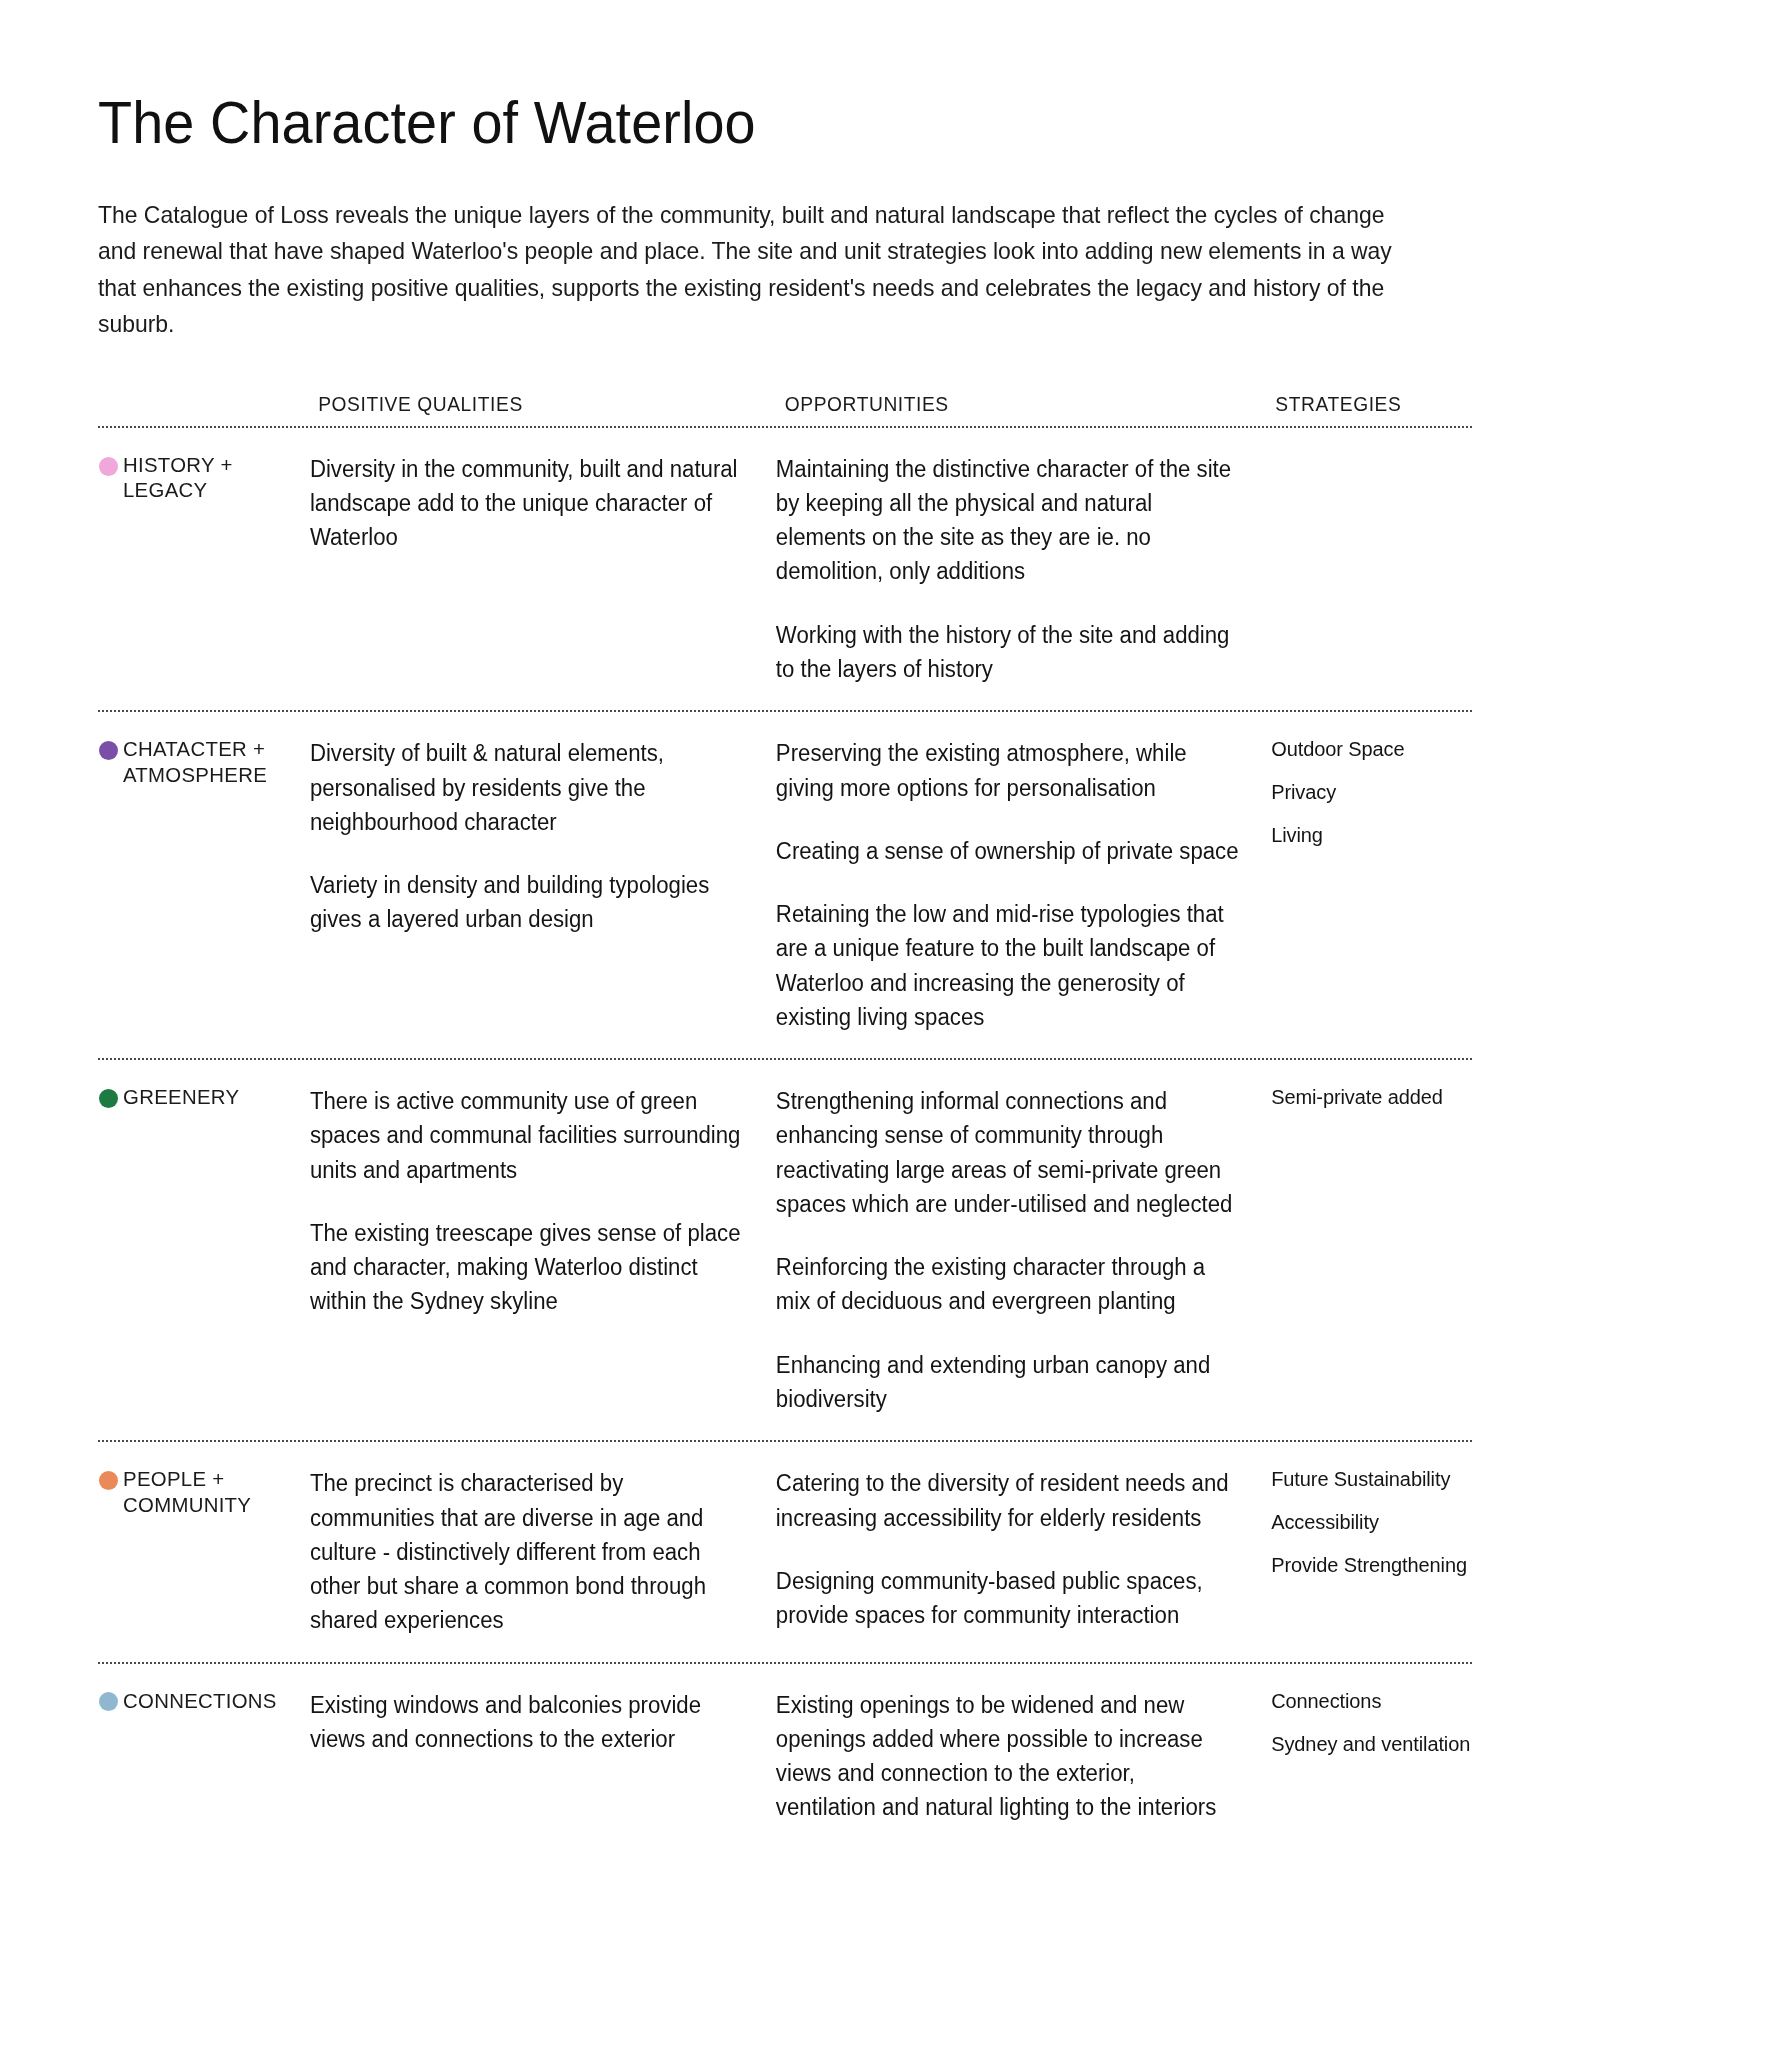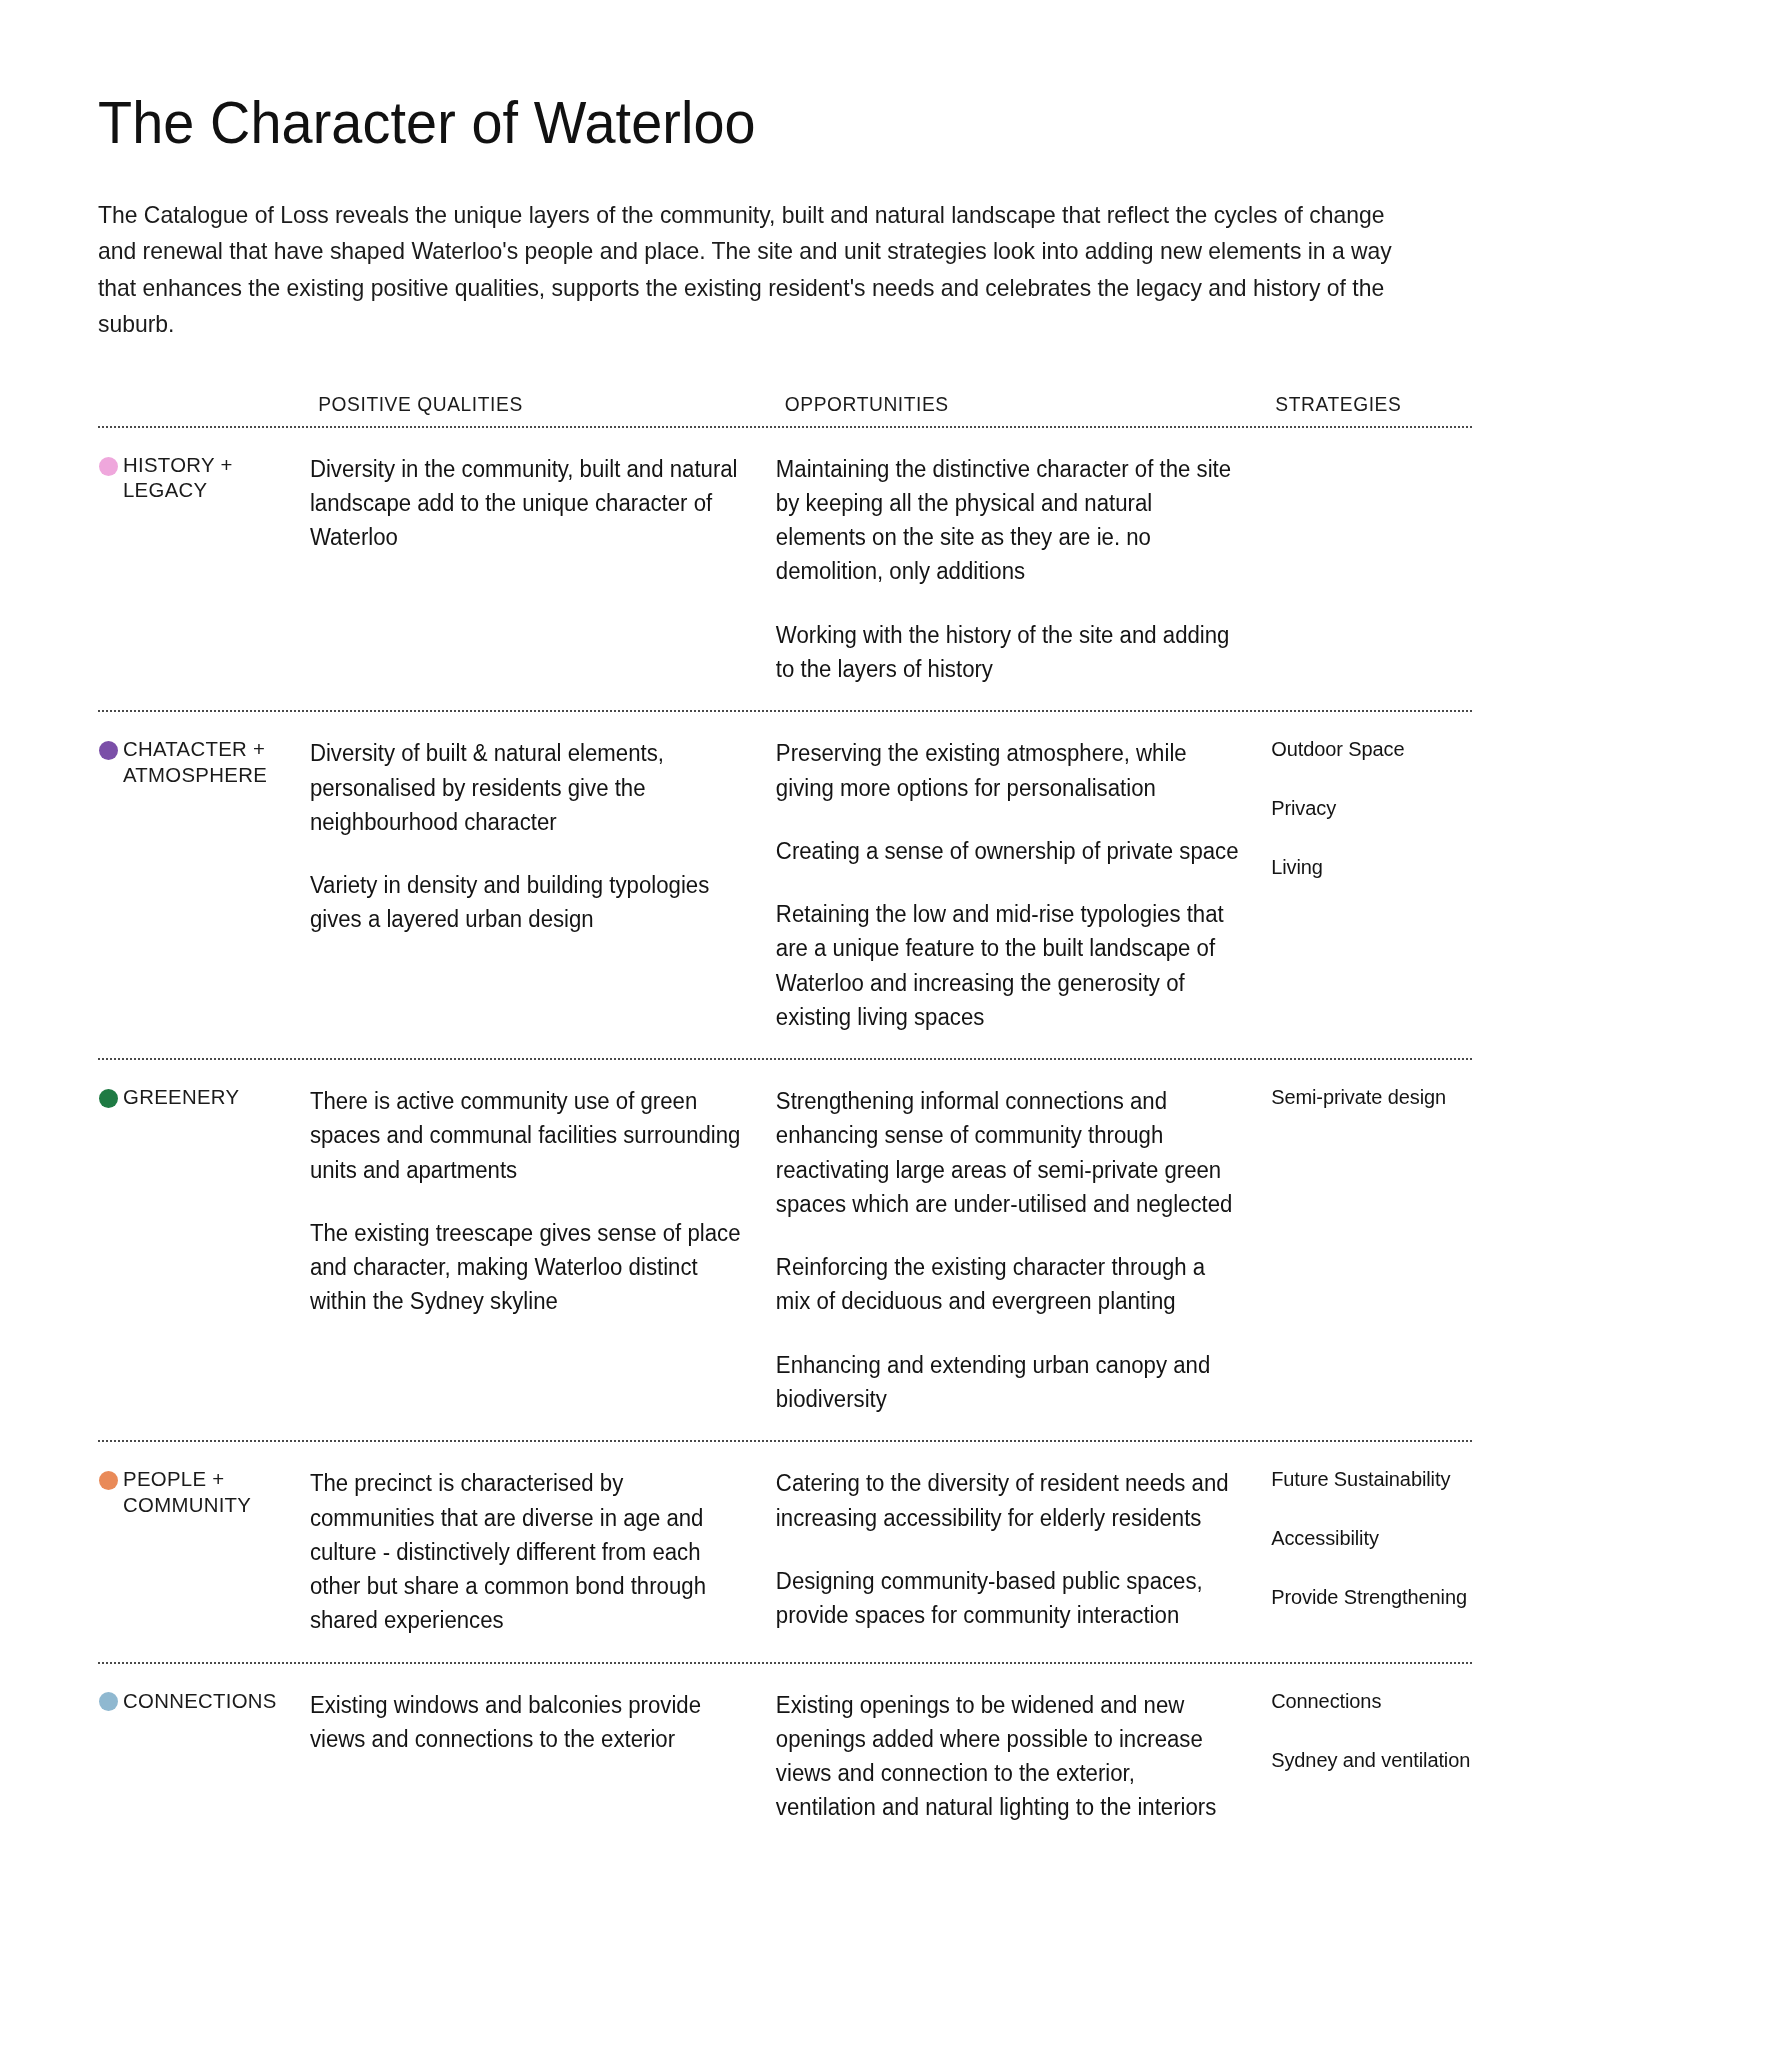--- a/index.html
+++ b/index.html
@@ -140,21 +140,21 @@
   
   .str-cell { padding-left: 12.6px; }
   .str-item {
     font-family: "Liberation Sans", sans-serif;
     font-size: 20px;
     font-weight: 400;
     line-height: 1.35;
     color: #141414;
     letter-spacing: -0.1px;
   }
-  .str-item + .str-item { margin-top: 32px; }
+  .str-item + .str-item { margin-top: 16px; }
 </style>
 </head>
 <body>
 
 <div class="page">
 
   <h1 class="page-title">The Character of Waterloo</h1>
 
   <p class="intro">The Catalogue of Loss reveals the unique layers of the community, built and natural landscape that reflect the cycles of change and renewal that have shaped Waterloo's people and place. The site and unit strategies look into adding new elements in a way that enhances the existing positive qualities, supports the existing resident's needs and celebrates the legacy and history of the suburb.</p>
 
@@ -239,21 +239,21 @@
           <td class="cell pos-cell">
             <div class="block">There is active community use of green spaces and communal facilities surrounding units and apartments</div>
             <div class="block">The existing treescape gives sense of place and character, making Waterloo distinct within the Sydney skyline</div>
           </td>
           <td class="cell opp-cell">
             <div class="block">Strengthening informal connections and enhancing sense of community through reactivating large areas of semi-private green spaces which are under-utilised and neglected</div>
             <div class="block">Reinforcing the existing character through a mix of deciduous and evergreen planting</div>
             <div class="block">Enhancing and extending urban canopy and biodiversity</div>
           </td>
           <td class="cell str-cell">
-            <div class="str-item">Semi-private design</div>
+            <div class="str-item">Semi-private added</div>
           </td>
         </tr>
         <tr class="rule-row">
           <td colspan="4">
             <div class="dotted-rule"></div>
           </td>
         </tr>
         <tr class="grp-row">
           <td class="cell cat-cell">
             <div class="cat-inner">

